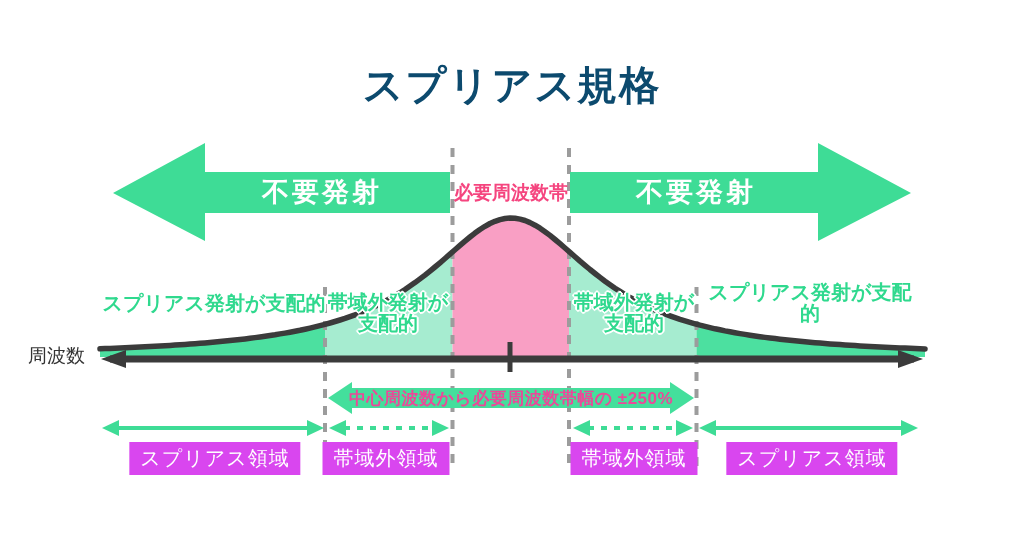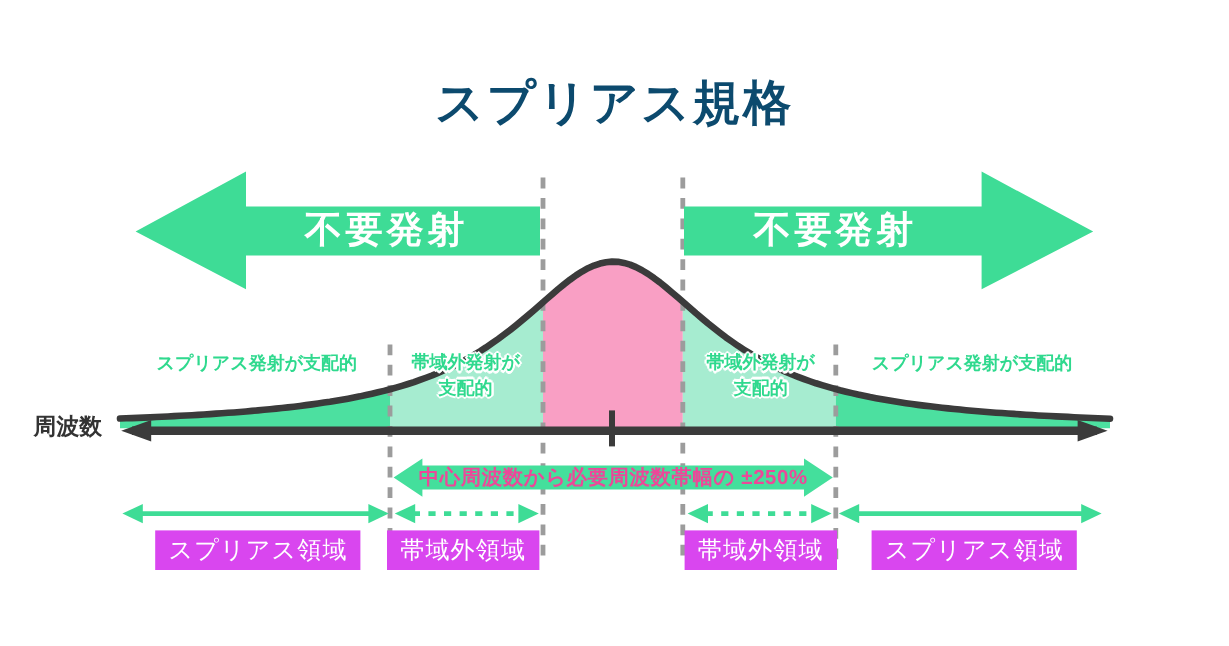--- a/index.html
+++ b/index.html
@@ -7,36 +7,36 @@
     position:relative;width:1024px;height:538px;background:#fff;overflow:hidden;
     font-family:"Liberation Sans","DejaVu Sans",sans-serif;
   }
   .art{position:absolute;left:0;top:0;}
   .title{
     margin:0;position:absolute;left:512px;top:58px;transform:translateX(-50%);
     font-size:40px;font-weight:bold;color:#0c4a6e;letter-spacing:2px;white-space:nowrap;
   }
   .arrow-label{
     position:absolute;transform:translate(-50%,-50%);
-    font-size:31px;font-weight:bold;color:#ffffff;letter-spacing:3px;white-space:nowrap;
+    font-size:27px;font-weight:bold;color:#ffffff;letter-spacing:3px;white-space:nowrap;
   }
   .band-label{
     position:absolute;left:511px;top:193px;transform:translate(-50%,-50%);
     font-size:19px;font-weight:bold;color:#f5457f;white-space:nowrap;
   }
   .curve-label{
     position:absolute;transform:translate(-50%,-50%);
-    font-size:15px;font-weight:bold;color:#2fd98e;text-align:center;white-space:pre-line;
+    font-size:20px;font-weight:bold;color:#2fd98e;text-align:center;white-space:pre-line;
     line-height:21px;
     text-shadow:-2px 0 0 #fff,2px 0 0 #fff,0 -2px 0 #fff,0 2px 0 #fff,
                 -1px -1px 0 #fff,1px -1px 0 #fff,-1px 1px 0 #fff,1px 1px 0 #fff;
   }
   .axis-label{
     position:absolute;left:28px;top:356px;transform:translateY(-50%);
-    font-size:19px;font-weight:bold;color:#333333;white-space:nowrap;
+    font-size:19px;font-weight:normal;color:#333333;white-space:nowrap;
   }
   .bw-label{
     position:absolute;left:511px;top:398px;transform:translate(-50%,-50%);
     font-size:17px;font-weight:bold;color:#ec4899;white-space:nowrap;letter-spacing:0.5px;
   }
   .badge{
     position:absolute;top:442px;transform:translateX(-50%);
     background:#d946ef;color:#ffffff;font-size:20px;font-weight:normal;
     padding:3px 11px;white-space:nowrap;letter-spacing:1px;
   }
@@ -95,20 +95,21 @@
       <polygon points="699,428 716,420 716,436" stroke="none"></polygon>
       <polygon points="918,428 901,420 901,436" stroke="none"></polygon>
     </g>
   </svg>
 
   <h1 class="title">スプリアス規格</h1>
 
   <div class="arrow-label" style="left:322px;top:192px;">不要発射</div>
   <div class="arrow-label" style="left:696px;top:192px;">不要発射</div>
 
+  <div class="band-label">必要周波数帯</div>
 
   <div class="curve-label" style="left:214px;top:303px;">スプリアス発射が支配的</div>
   <div class="curve-label" style="left:388px;top:313px;">帯域外発射が
 支配的</div>
   <div class="curve-label" style="left:634px;top:313px;">帯域外発射が
 支配的</div>
   <div class="curve-label" style="left:810px;top:303px;">スプリアス発射が支配的</div>
 
   <div class="axis-label">周波数</div>
 

